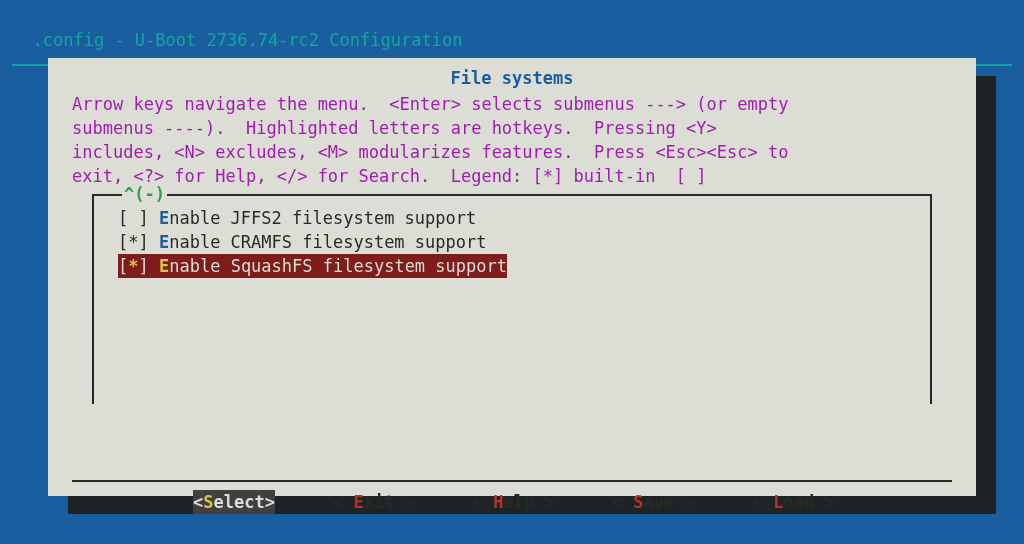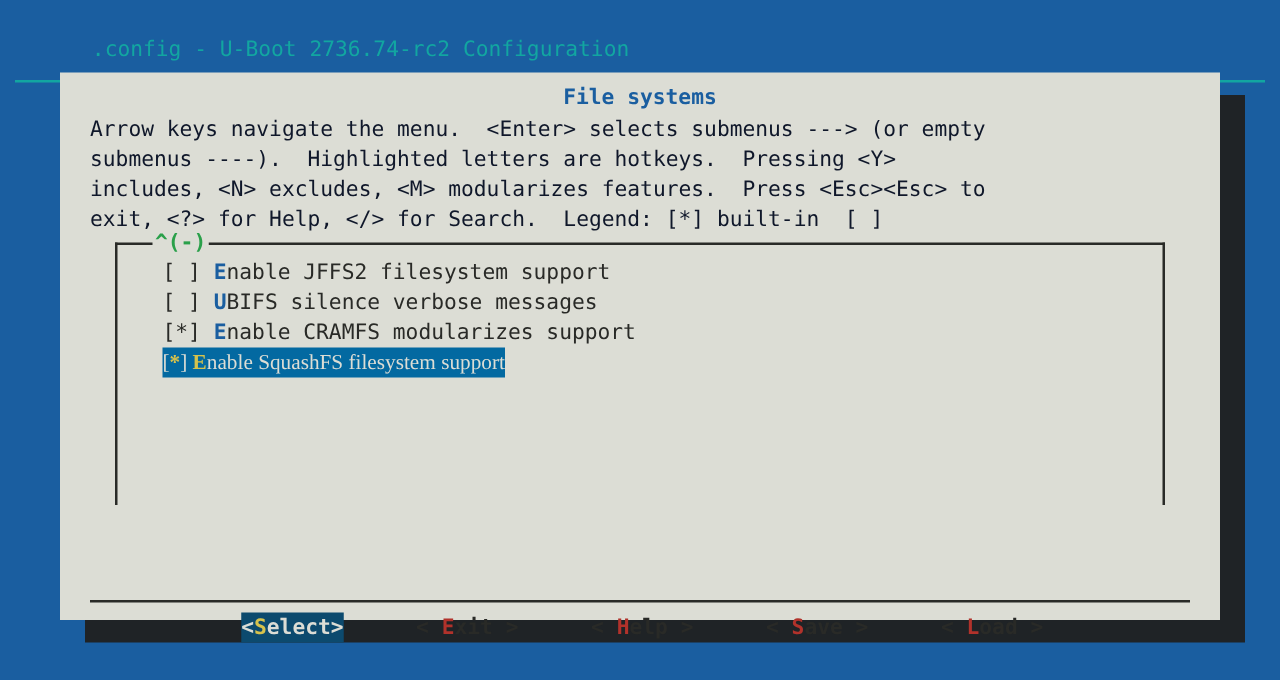--- a/index.html
+++ b/index.html
@@ -13,21 +13,21 @@
   }
   body {
     background: #1a5ea0;
     color: #12a6a1;
   }
   .top-line {
     padding: 4px 12px 0 12px;
     color: #12a6a1;
     white-space: pre;
   }
-  .top-line .filename { color: #12a6a1; margin-left: 41px; }
+  .top-line .filename { color: #12a6a1; }
   .breadcrumb-row {
     position: relative;
     padding: 0 12px;
     white-space: pre;
     color: #12a6a1;
   }
   .breadcrumb-row .rule {
     position: absolute;
     left: 12px; right: 12px; top: 12px;
     border-top: 2px solid #12a6a1;
@@ -56,67 +56,66 @@
     padding: 8px 24px 8px 24px;
   }
   .dialog-title {
     text-align: center;
     color: #1a5ea0;
     font-weight: bold;
     margin-bottom: 2px;
   }
   .help-text {
     white-space: pre-wrap;
-    color: #0f172a;
+    color: #a21caf;
   }
   .inner-frame {
     position: relative;
     margin: 6px 20px 0 20px;
     border: 2px solid #292a27;
     border-bottom: none;
     height: 210px;
   }
   .inner-frame .frame-label {
     position: absolute;
     top: -14px; left: 28px;
     background: #dcddd5;
     color: #2aa04a;
     font-weight: bold;
     padding: 0 2px;
   }
   .menu-list {
-    padding: 10px 0 0 36px;
+    padding: 10px 0 0 24px;
   }
   .menu-item {
     white-space: pre;
     color: #292a27;
   }
   .menu-item .hot { color: #1a5ea0; font-weight: bold; }
   .menu-item.selected {
-    background: #0369a1;
+    background: #7f1d1d;
     color: #dcddd5;
     display: inline-block;
-    font-family: Liberation Serif, serif;
   }
   .menu-item.selected .mark { color: #d6c24c; font-weight: bold; }
   .menu-item.selected .hot { color: #d6c24c; font-weight: bold; }
   .button-row {
     margin-top: 62px;
     text-align: left;
     padding-left: 80px;
     white-space: pre;
     font-weight: bold;
   }
   .btn {
     display: inline-block;
     margin-right: 58px;
   }
   .btn .hot { color: #b1322b; }
   .btn.active {
-    background: #0c4a6e;
+    background: #404040;
     color: #dcddd5;
   }
   .btn.active .hot { color: #d6c24c; }
   .bottom-rule {
     position: absolute;
     left: 24px; right: 24px; bottom: 14px;
     border-top: 2px solid #292a27;
   }
 </style>
 </head>
@@ -139,22 +138,21 @@
   <div class="dialog-title">File systems</div>
   <div class="help-text">Arrow keys navigate the menu.  &lt;Enter&gt; selects submenus ---&gt; (or empty
 submenus ----).  Highlighted letters are hotkeys.  Pressing &lt;Y&gt;
 includes, &lt;N&gt; excludes, &lt;M&gt; modularizes features.  Press &lt;Esc&gt;&lt;Esc&gt; to
 exit, &lt;?&gt; for Help, &lt;/&gt; for Search.  Legend: [*] built-in  [ ]</div>
 
   <div class="inner-frame">
     <span class="frame-label">^(-)</span>
     <div class="menu-list">
       <div class="menu-item"><span>[ ] </span><span class="hot">E</span><span>nable JFFS2 filesystem support</span></div>
-      <div class="menu-item"><span>[ ] </span><span class="hot">U</span><span>BIFS silence verbose messages</span></div>
-      <div class="menu-item"><span>[*] </span><span class="hot">E</span><span>nable CRAMFS modularizes support</span></div>
+      <div class="menu-item"><span>[*] </span><span class="hot">E</span><span>nable CRAMFS filesystem support</span></div>
       <div class="menu-item selected"><span>[</span><span class="mark">*</span><span>] </span><span class="hot">E</span><span>nable SquashFS filesystem support</span></div>
     </div>
   </div>
 
   <div class="button-row">
     <span class="btn active"><span>&lt;</span><span class="hot">S</span><span>elect</span><span>&gt;</span></span><span class="btn"><span>&lt; </span><span class="hot">E</span><span>xit </span><span>&gt;</span></span><span class="btn"><span>&lt; </span><span class="hot">H</span><span>elp </span><span>&gt;</span></span><span class="btn"><span>&lt; </span><span class="hot">S</span><span>ave </span><span>&gt;</span></span><span class="btn"><span>&lt; </span><span class="hot">L</span><span>oad </span><span>&gt;</span></span>
   </div>
 
   <div class="bottom-rule"></div>
 </div>

